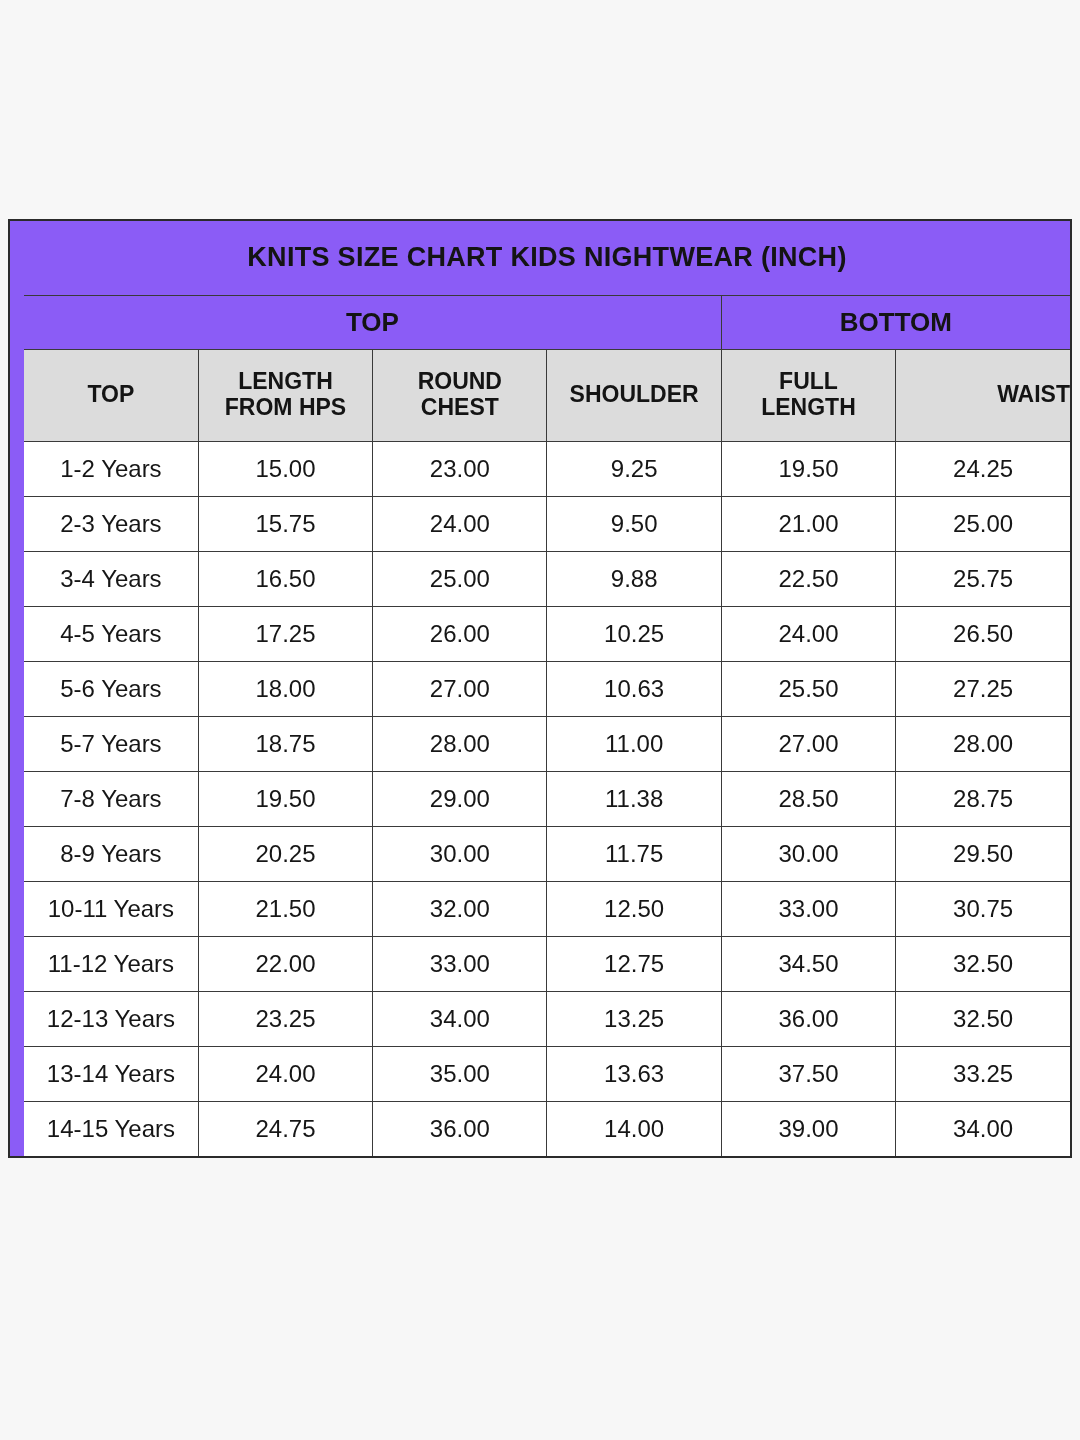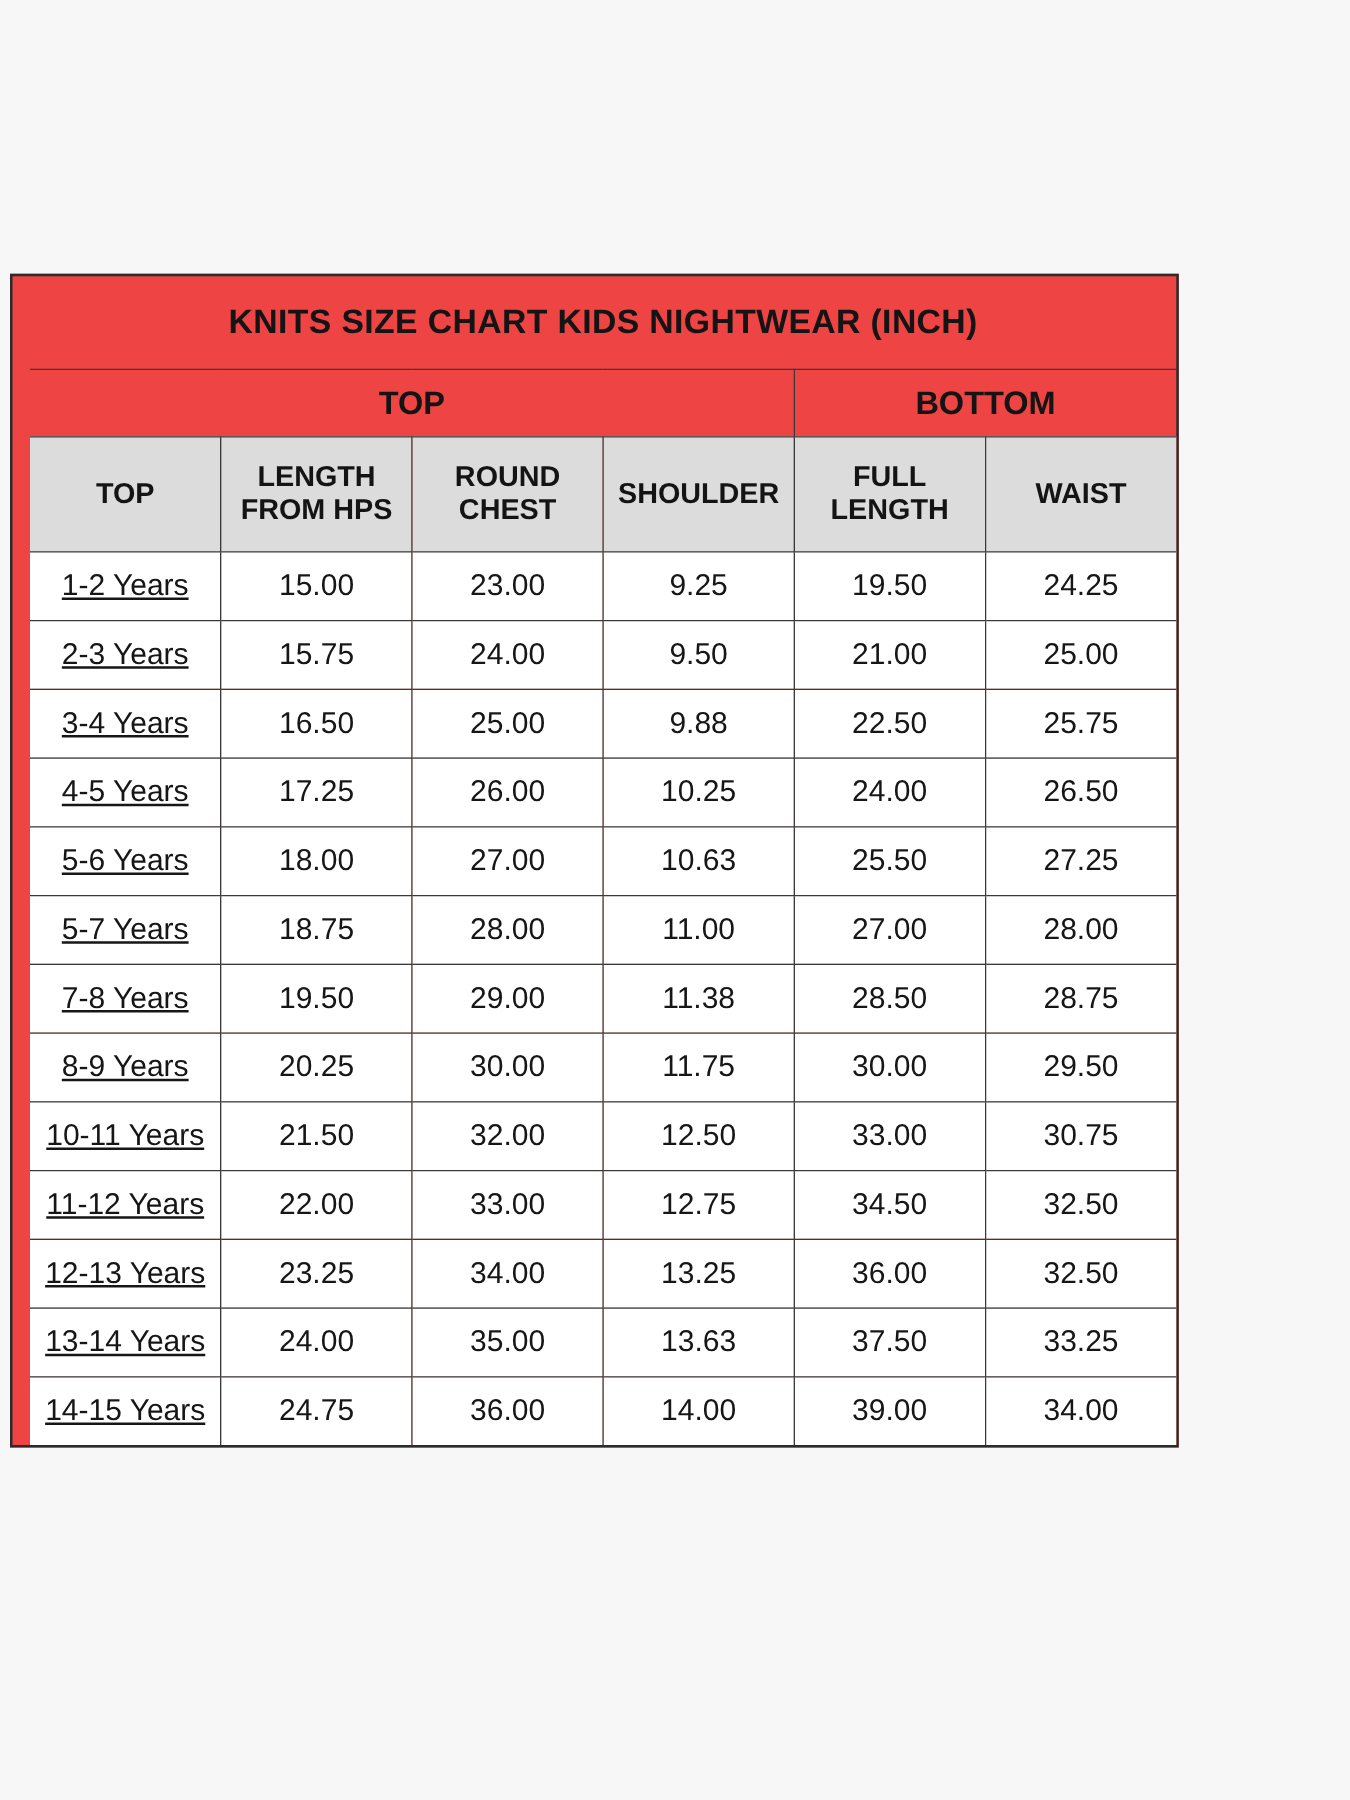--- a/index.html
+++ b/index.html
@@ -17,22 +17,22 @@
   .page {
     position: relative;
     width: 1080px;
     height: 1440px;
     background: #f7f7f7;
   }
   .table-wrap {
     position: absolute;
     left: 8px;
     top: 219px;
-    width: 935px;
-    background: #ef4444;
+    width: 1064px;
+    background: #8b5cf6;
     border: 2px solid #2b2b2b;
     box-sizing: border-box;
     padding-left: 14px;
   }
   table.size-chart {
     border-collapse: collapse;
     width: 100%;
     table-layout: fixed;
   }
   table.size-chart td,
@@ -63,29 +63,29 @@
   .group-cell.right-edge { border-right: none !important; }
   .head-cell {
     height: 92px;
     background: #dcdcdc;
     font-size: 23px;
     font-weight: bold;
     line-height: 1.12;
     color: #141414;
   }
   .head-cell.left-edge { border-left: none !important; }
-  .head-cell.right-edge { border-right: none !important; }
+  .head-cell.right-edge { border-right: none !important; text-align: right; }
   .data-cell {
     height: 55px;
     font-size: 24px;
     font-weight: normal;
     color: #161616;
     background: #ffffff;
   }
-  .data-cell.left-edge { border-left: none !important; text-decoration: underline; }
+  .data-cell.left-edge { border-left: none !important; }
   .data-cell.right-edge { border-right: none !important; }
   tr.last-row .data-cell { border-bottom: none !important; }
   .col-size { width: 164px; }
   .col-a { width: 181px; }
   .col-b { width: 181px; margin-left: 30px; }
   .col-c { width: 181px; margin-top: 12px; }
   .col-d { width: 181px; }
   .col-e { width: 176px; }
 </style>
 </head>

